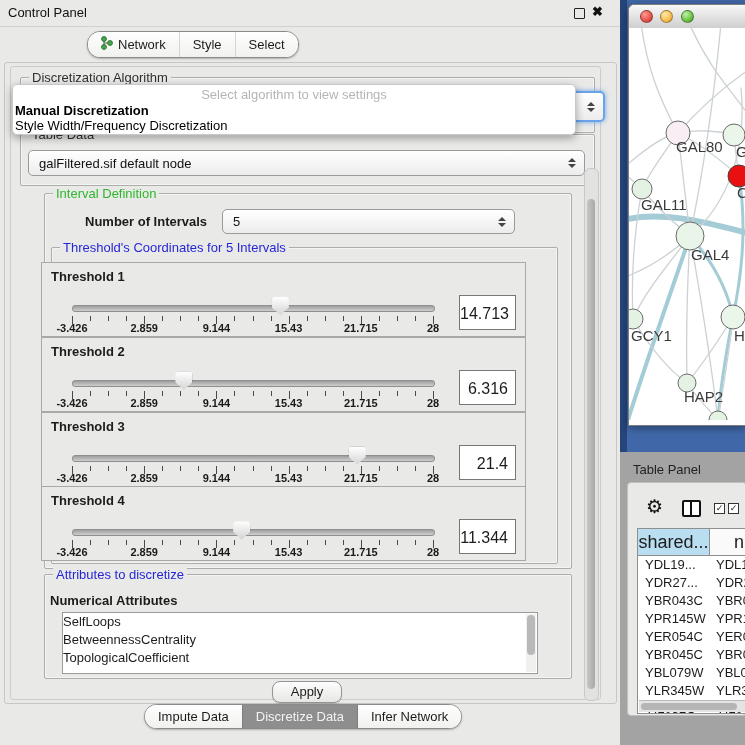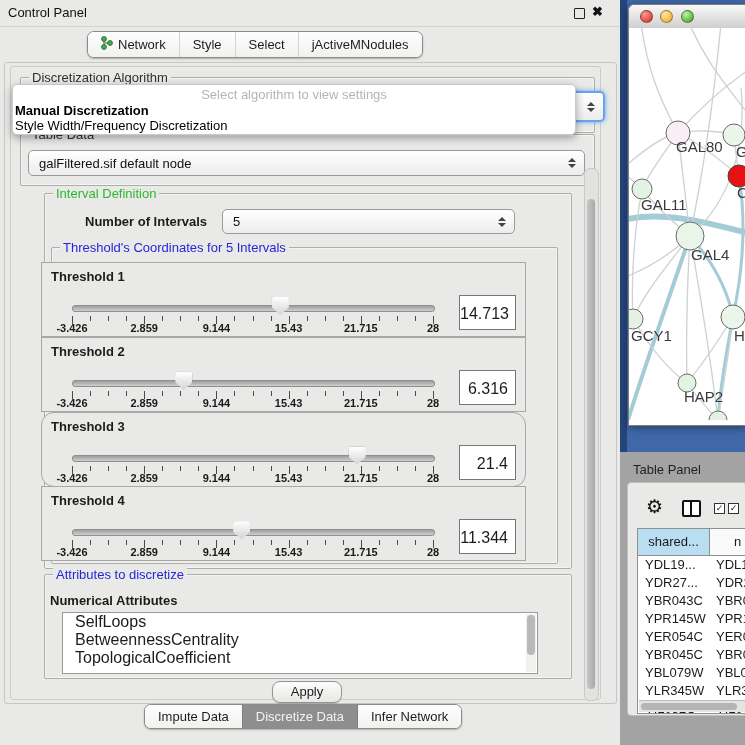--- a/index.html
+++ b/index.html
@@ -7,21 +7,21 @@
        background:#e9e9e7;font-family:"Liberation Sans",sans-serif;
        -webkit-font-smoothing:antialiased;color:#1c1c1c;font-size:13px}
   .abs{position:absolute}
 
   
   .titlebar{left:0;top:0;width:620px;height:26px;background:#e9e9e7;border-bottom:1px solid #d2d2d0}
   .titlebar .title{position:absolute;left:8px;top:5px;font-size:13px;color:#111}
   .float-icon{position:absolute;left:574px;top:8px;width:9px;height:9px;border:1.5px solid #222;border-radius:1px}
   .close-icon{position:absolute;left:592px;top:4px;font-size:13px;font-weight:bold;color:#111}
 
-  .segbar{display:flex;border:1px solid #8a8a8a;border-radius:7px;overflow:hidden;
+  .segbar{display:flex;border:1px solid #8a8a8a;border-radius:13px;overflow:hidden;
           background:#fcfcfc;box-shadow:0 1px 2px rgba(0,0,0,.25)}
   .seg{padding:4px 13px;font-size:13px;white-space:nowrap;background:linear-gradient(#fefefe,#f1f1ef);
        border-left:1px solid #d4d4d4;display:flex;align-items:center;gap:5px;cursor:default}
   .seg:first-child{border-left:none}
   .seg.sel{background:var(--tab-selected-bg);color:#f3f3f3;border-left-color:#7e7e7e}
   .seg.sel + .seg{border-left-color:#7e7e7e}
 
   .outer-panel{left:4px;top:62px;width:611px;height:640px;border:1px solid #c6c6c4;border-radius:3px}
   .inner-panel{left:10px;top:66px;width:589px;height:632px;border:1px solid #cccccb;border-radius:3px}
 
@@ -51,21 +51,21 @@
                 background:linear-gradient(#ffffff,#d4d4d4);
                 clip-path:polygon(12% 0,88% 0,100% 12%,100% 58%,50% 100%,0 58%,0 12%);
                 filter:drop-shadow(0 0 1px rgba(0,0,0,.6))}
   .tick{position:absolute;width:1px;background:#4a4a4a;top:53px;height:5px}
   .tick.major{height:8px}
   .scale-label{position:absolute;top:59px;font-size:11px;font-weight:bold;transform:translateX(-50%);color:#1a1a1a}
   .value-box{position:absolute;left:417px;top:32px;width:57px;height:35px;background:#fff;border:1px solid #777;
              font-size:16px;text-align:right;line-height:35px;padding-right:7px;box-sizing:border-box}
 
   .listbox{left:62px;top:612px;width:474px;height:60px;background:#fff;border:1px solid #9a9a9a;overflow:hidden}
-  .listbox .row{height:18px;line-height:18px;padding-left:12px;font-size:16px;white-space:nowrap}
+  .listbox .row{height:18px;line-height:18px;font-size:13px;white-space:nowrap}
   .vscroll-sm{position:absolute;right:1px;top:1px;width:10px;height:58px;background:#f0f0ee}
   .vscroll-sm .thumb{position:absolute;left:1px;top:1px;width:8px;height:40px;background:#b9b9b9;border-radius:4px}
 
   .push-btn{position:absolute;background:linear-gradient(#fdfdfd,#e7e7e5);border:1px solid #949494;
             border-radius:8px;font-size:13px;text-align:center;box-shadow:0 1px 1px rgba(0,0,0,.15)}
 
   .main-vscroll{left:584px;top:168px;width:13px;height:531px;background:#e2e2e0;border:1px solid #c9c9c7;border-radius:6px}
   .main-vscroll .thumb{position:absolute;left:2px;top:30px;width:8px;height:490px;border-radius:5px;
                         background:linear-gradient(90deg,#c6c6c6,#a9a9a9)}
 
@@ -84,21 +84,21 @@
 
   
   .tp{left:620px;top:452px;width:125px;height:330px;background:#a3a3a3}
   .tp-title{position:absolute;left:13px;top:10px;font-size:13px;color:#222}
   .tp-inner{position:absolute;left:7px;top:30px;width:118px;height:232px;border:1px solid #bfbfbd;border-radius:4px;background:#e9e9e7}
   .gear{position:absolute;left:18px;top:12px;font-size:19px;color:#111}
   .split-icon{position:absolute;left:54px;top:17px;width:15px;height:13px;border:2px solid #111;border-radius:2px;background:#fff}
   .split-icon::after{content:"";position:absolute;left:6px;top:0;width:2px;height:13px;background:#111}
   .cb{position:absolute;top:20px;width:9px;height:9px;border:1.5px solid #333;font-size:9px;line-height:9px;text-align:center;background:#fff}
   .tp-table{position:absolute;left:9px;top:45px;width:108px;height:184px;border:1px solid #8f8f8f;background:#fff;overflow:hidden}
-  .tp-head{display:flex;height:26px;border-bottom:1px solid #8f8f8f;font-size:13px}
+  .tp-head{display:flex;height:26px;border-bottom:1px solid #8f8f8f;font-size:18px}
   .tp-head .h1{width:71px;background:var(--header-blue);border-right:1px solid #8f8f8f;text-align:center;line-height:26px}
   .tp-head .h2{flex:1;background:#fafafa;line-height:26px;padding-left:24px}
   .tp-row{display:flex;height:18px;font-size:13px;line-height:18px}
   .tp-row .c1{width:71px;padding-left:7px;border-right:1px solid transparent;box-sizing:border-box;white-space:nowrap;overflow:hidden}
   .tp-row .c2{flex:1;padding-left:7px;white-space:nowrap;overflow:hidden}
   .hscroll{position:absolute;left:1px;right:1px;bottom:1px;height:11px;background:#e4e4e2;border-top:1px solid #bbb}
   .hscroll .thumb{position:absolute;left:2px;top:2px;width:96px;height:7px;background:#b5b5b5;border-radius:4px}
 
   .bold{font-weight:bold}
 </style>
@@ -120,23 +120,20 @@
           <circle cx="3" cy="11" r="2.4" fill="#49a84d" stroke="#2c7330"></circle>
           <circle cx="9" cy="7" r="2.4" fill="#49a84d" stroke="#2c7330"></circle>
         </svg></span>
       <span>Network</span>
     </div>
     <div class="seg">
       <span>Style</span>
     </div>
     <div class="seg">
       <span>Select</span>
-    </div>
-    <div class="seg">
-      <span>jActiveMNodules</span>
     </div>
   </div>
 
 <div class="abs outer-panel"></div>
 <div class="abs inner-panel"></div>
 
 <div class="groupbox" style="left:20px;top:77px;width:573px;height:54px">
   <span class="grouptitle">Discretization Algorithm</span>
 </div>
 <div class="combo focus" style="left:28px;top:91px;width:553px;height:27px">
@@ -240,21 +237,21 @@
       <div class="tick" style="left: 372.95px;"></div>
       <div class="tick major" style="left: 391px;"></div>
       <span class="scale-label" style="left: 30px;">-3.426</span>
       <span class="scale-label" style="left: 102.2px;">2.859</span>
       <span class="scale-label" style="left: 174.4px;">9.144</span>
       <span class="scale-label" style="left: 246.6px;">15.43</span>
       <span class="scale-label" style="left: 318.8px;">21.715</span>
       <span class="scale-label" style="left: 391px;">28</span>
       <div class="value-box">6.316</div>
     </div>
-    <div class="thresh-panel" style="top: 149.6px; border-radius: 13px;">
+    <div class="thresh-panel" style="top: 149.6px;">
       <div class="thresh-label">Threshold 3</div>
       <div class="slider-track"></div>
       <div class="slider-thumb" style="left: 306.684px;"></div>
       <div class="tick major" style="left: 30px;"></div>
       <div class="tick" style="left: 48.05px;"></div>
       <div class="tick" style="left: 66.1px;"></div>
       <div class="tick" style="left: 84.15px;"></div>
       <div class="tick major" style="left: 102.2px;"></div>
       <div class="tick" style="left: 120.25px;"></div>
       <div class="tick" style="left: 138.3px;"></div>

